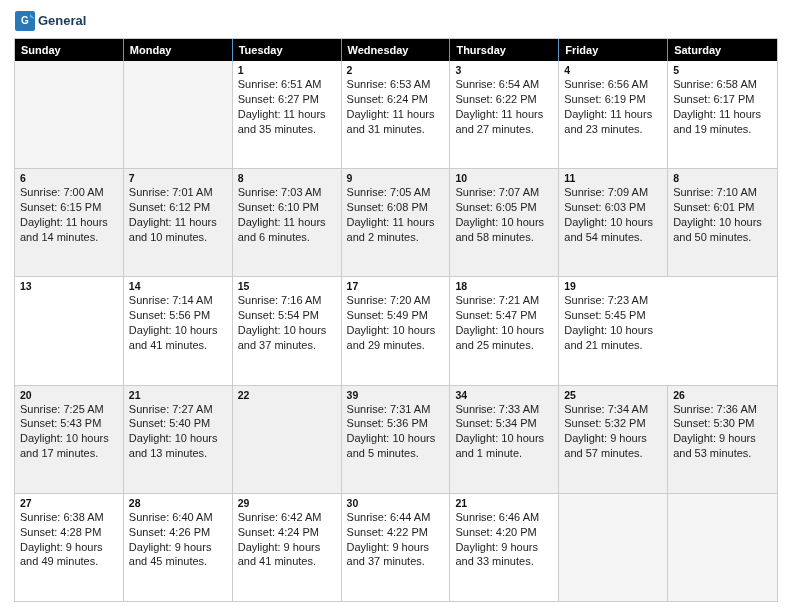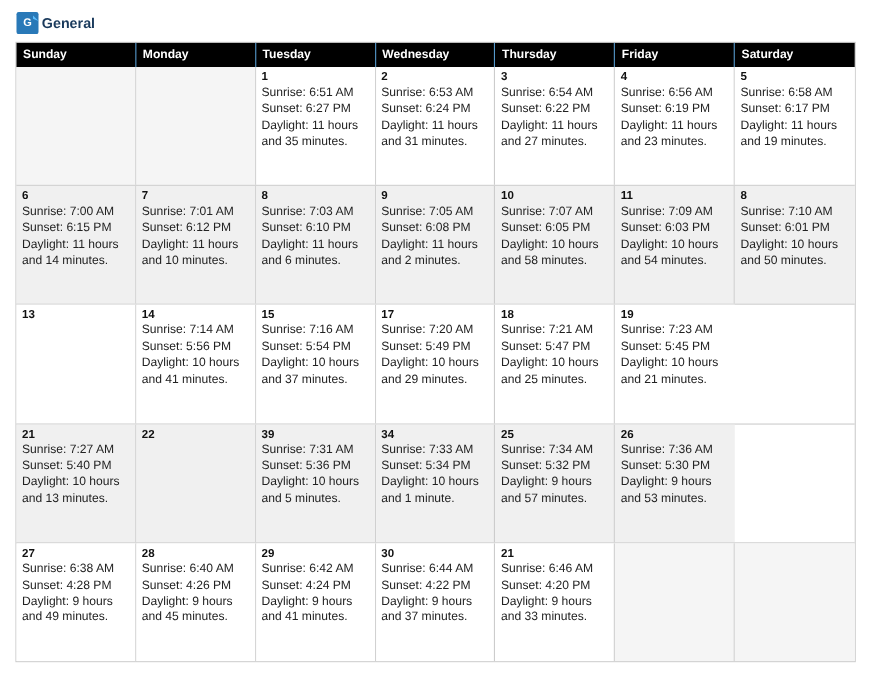--- a/index.html
+++ b/index.html
@@ -209,20 +209,24 @@
             <span class="day-num">18</span>
             <div class="cell-text">Sunrise: 7:21 AM<br>Sunset: 5:47 PM<br>Daylight: 10 hours and 25 minutes.</div>
           </div>
           <div class="cal-cell">
             <span class="day-num">19</span>
             <div class="cell-text">Sunrise: 7:23 AM<br>Sunset: 5:45 PM<br>Daylight: 10 hours and 21 minutes.</div>
           </div>
         </div>
         <div class="cal-row">
           <div class="cal-cell shaded">
+            <span class="day-num">20</span>
+            <div class="cell-text">Sunrise: 7:25 AM<br>Sunset: 5:43 PM<br>Daylight: 10 hours and 17 minutes.</div>
+          </div>
+          <div class="cal-cell shaded">
             <span class="day-num">21</span>
             <div class="cell-text">Sunrise: 7:27 AM<br>Sunset: 5:40 PM<br>Daylight: 10 hours and 13 minutes.</div>
           </div>
           <div class="cal-cell shaded">
             <span class="day-num">22</span>
           </div>
           <div class="cal-cell shaded">
             <span class="day-num">39</span>
             <div class="cell-text">Sunrise: 7:31 AM<br>Sunset: 5:36 PM<br>Daylight: 10 hours and 5 minutes.</div>
           </div>

